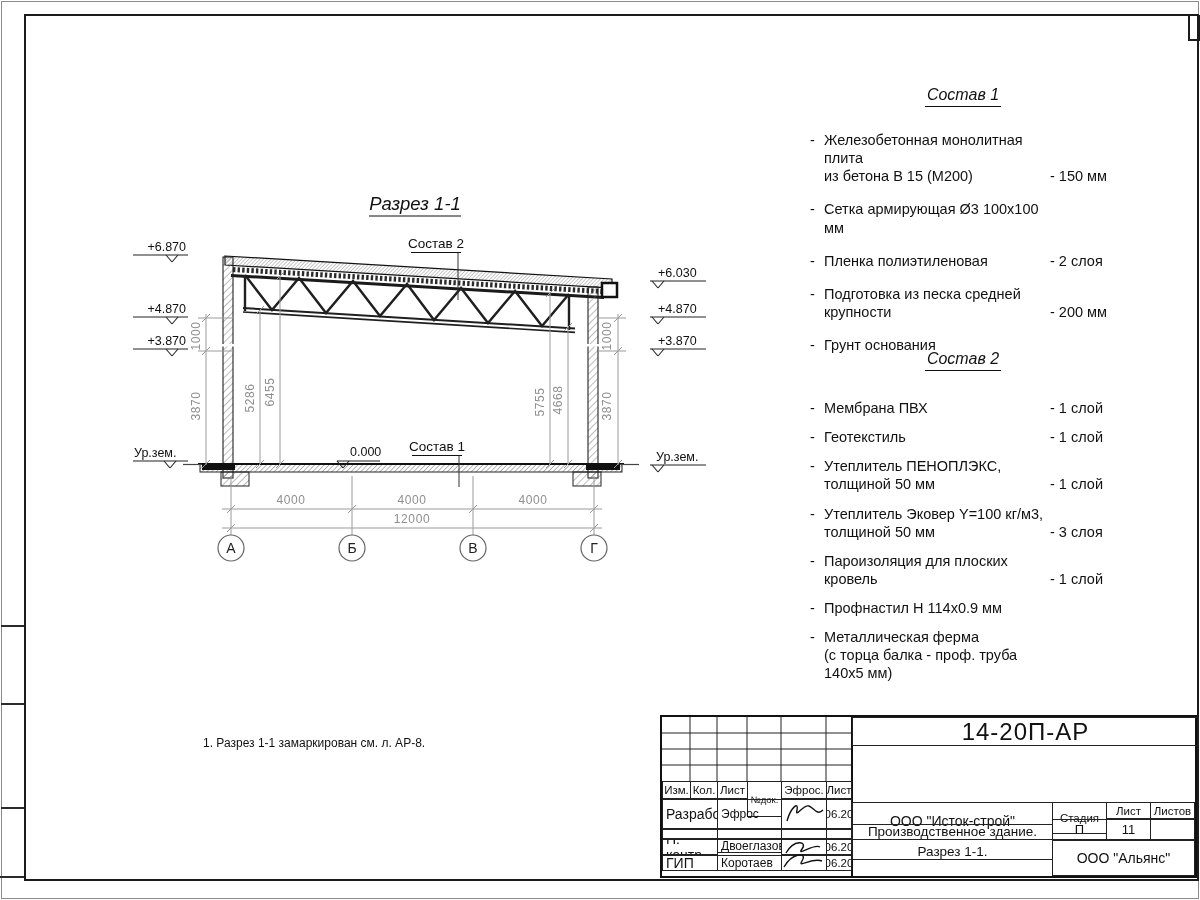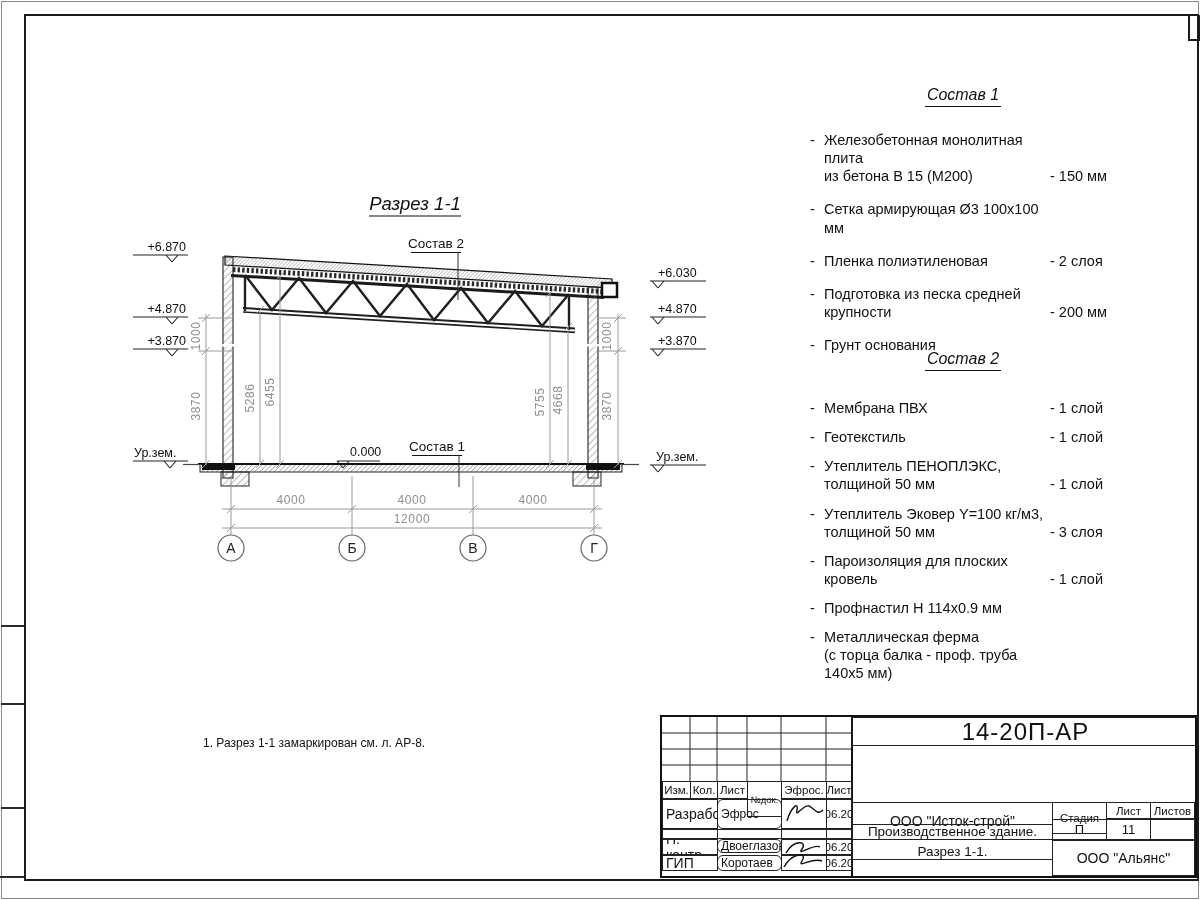--- a/index.html
+++ b/index.html
@@ -31,21 +31,21 @@
   .tb{position:absolute;box-sizing:border-box;border:1px solid #222;display:flex;align-items:center;justify-content:center;text-align:center;overflow:hidden;}
   .tb-left{justify-content:flex-start;padding-left:3px;text-align:left;}
   #tb-docnum{font-size:24px;letter-spacing:1px;}
   #tb-project{font-size:12.5px;line-height:1.4;white-space:pre-line;}
   #tb-org1{font-size:14px;}
   #tb-object{font-size:13.5px;line-height:1.45;white-space:pre-line;}
   #tb-org2{font-size:14px;}
   .tb-hdr{font-size:11.5px;}
   .tb-hdr-sm{font-size:9.5px;}
   .tb-role{font-size:14px;}
-  .tb-name{font-size:12px;border-radius:6px;}
+  .tb-name{font-size:12px;}
   .tb-date{font-size:11.5px;}
   .vdiv{position:absolute;background:#111;}
 </style>
 </head>
 <body>
 
 <div id="sheet">
   <div id="outer-border"></div>
   <div id="frame"></div>
   <div class="mline" style="top:625px"></div>

